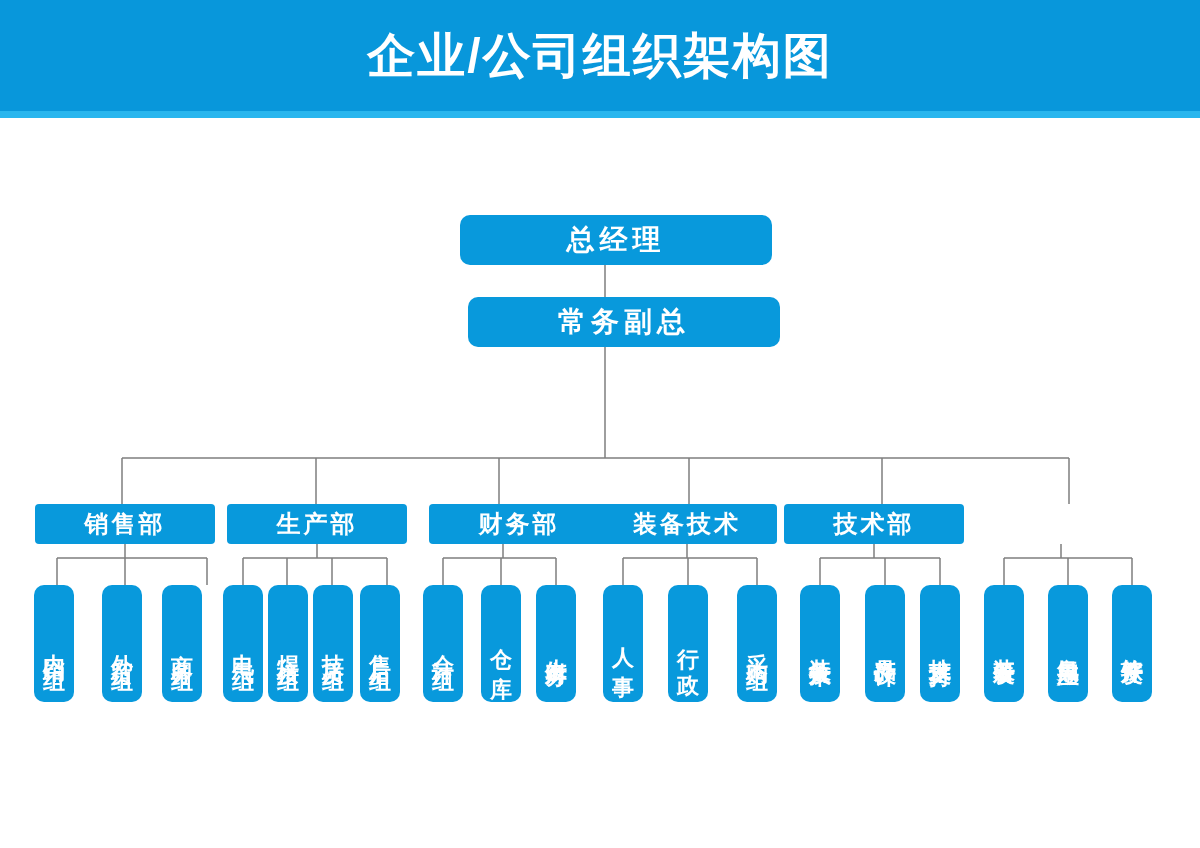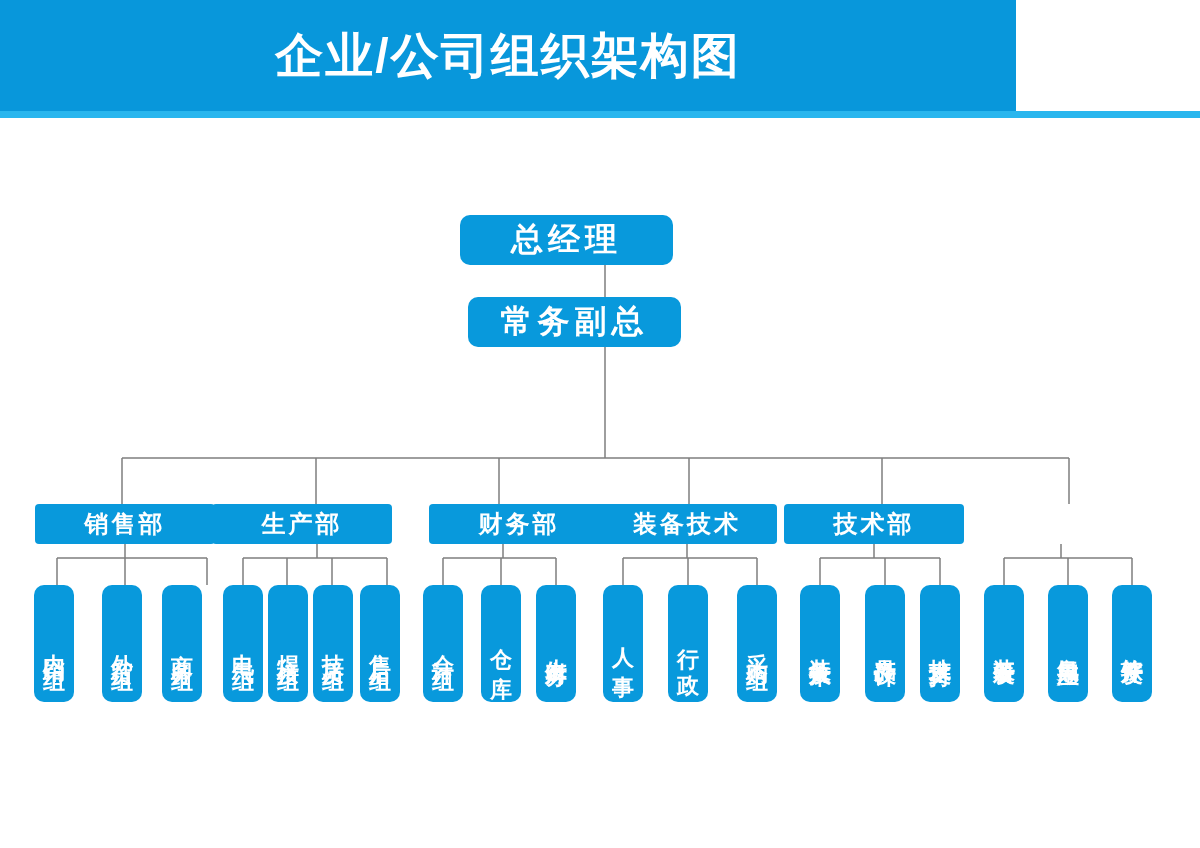--- a/index.html
+++ b/index.html
@@ -11,21 +11,21 @@
     width: 1200px;
     height: 848px;
     background: #ffffff;
     overflow: hidden;
   }
 
   
   .banner {
     position: absolute;
     left: 0; top: 0;
-    width: 1016px; height: 111px;
+    width: 1200px; height: 111px;
     background: #0897db;
     display: flex;
     align-items: center;
     justify-content: center;
   }
   .banner h1 {
     margin: 0;
     color: #ffffff;
     font-size: 48px;
     font-weight: bold;
@@ -51,23 +51,23 @@
     position: absolute;
     background: #0899dc;
     color: #ffffff;
     font-weight: bold;
     display: flex;
     align-items: center;
     justify-content: center;
     box-sizing: border-box;
   }
   .node.top {
-    width: 213px; height: 50px;
+    width: 312px; height: 50px;
     border-radius: 10px;
-    font-size: 32px;
+    font-size: 28px;
     letter-spacing: 5px;
   }
   .node.dept {
     width: 180px; height: 40px;
     border-radius: 4px;
     font-size: 24px;
     letter-spacing: 3px;
   }
   .node.team {
     width: 40px; height: 117px;
@@ -104,21 +104,21 @@
       M503 544 V558  M443 558 H556  M443 558 V585 M501 558 V585 M556 558 V585
       M687 544 V558  M623 558 H757  M623 558 V585 M688 558 V585 M757 558 V585
       M874 544 V558  M820 558 H940  M820 558 V585 M885 558 V585 M940 558 V585
       M1061 544 V558 M1004 558 H1132 M1004 558 V585 M1068 558 V585 M1132 558 V585"></path>
   </svg>
 
   <div class="node top" style="left:460px; top:215px;">总经理</div>
   <div class="node top" style="left:468px; top:297px;">常务副总</div>
 
   <div class="node dept" style="left:35px;  top:504px;">销售部</div>
-  <div class="node dept" style="left:212px; top:504px;">生产部</div>
+  <div class="node dept" style="left:227px; top:504px;">生产部</div>
   <div class="node dept" style="left:413px; top:504px;margin-left:16px;">财务部</div>
   <div class="node dept" style="left:597px; top:504px;">装备技术</div>
   <div class="node dept" style="left:784px; top:504px;">技术部</div>
 
   <div class="node team" style="left:34px; top:585px;">
     <span class="vt ls3">内销组</span>
   </div>
   <div class="node team" style="left:102px; top:585px;">
     <span class="vt ls3">外贸组</span>
   </div>

